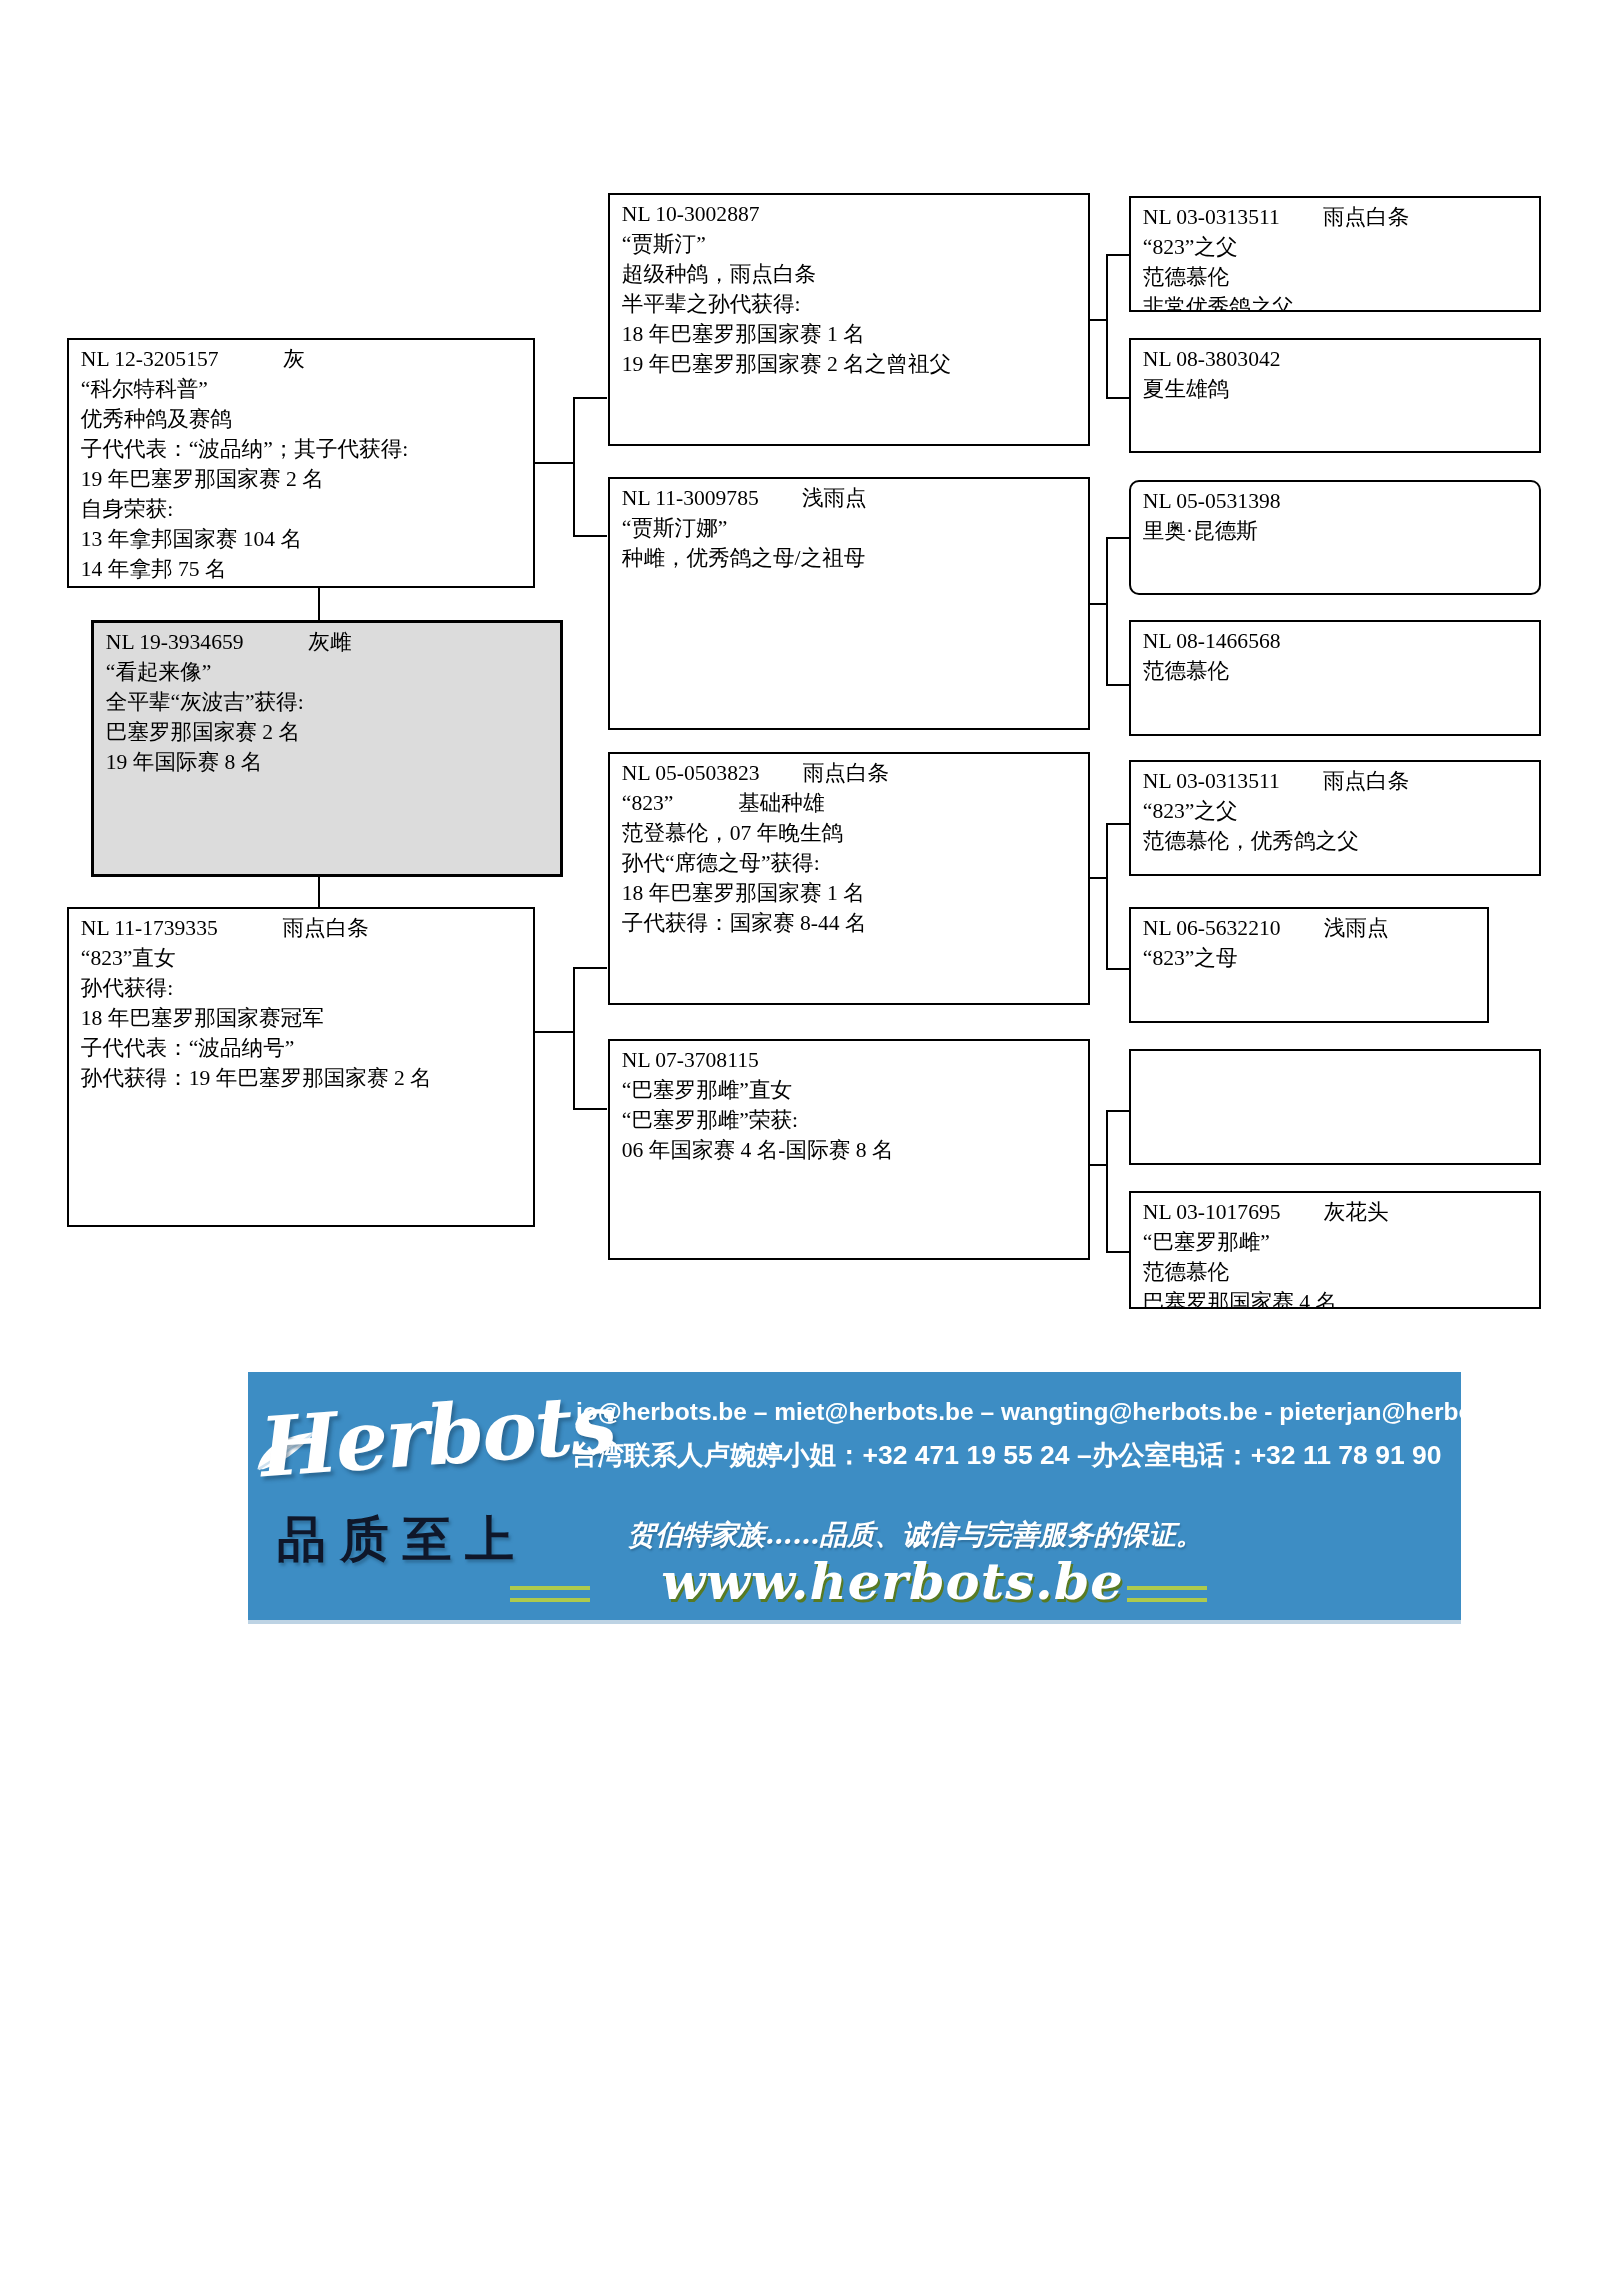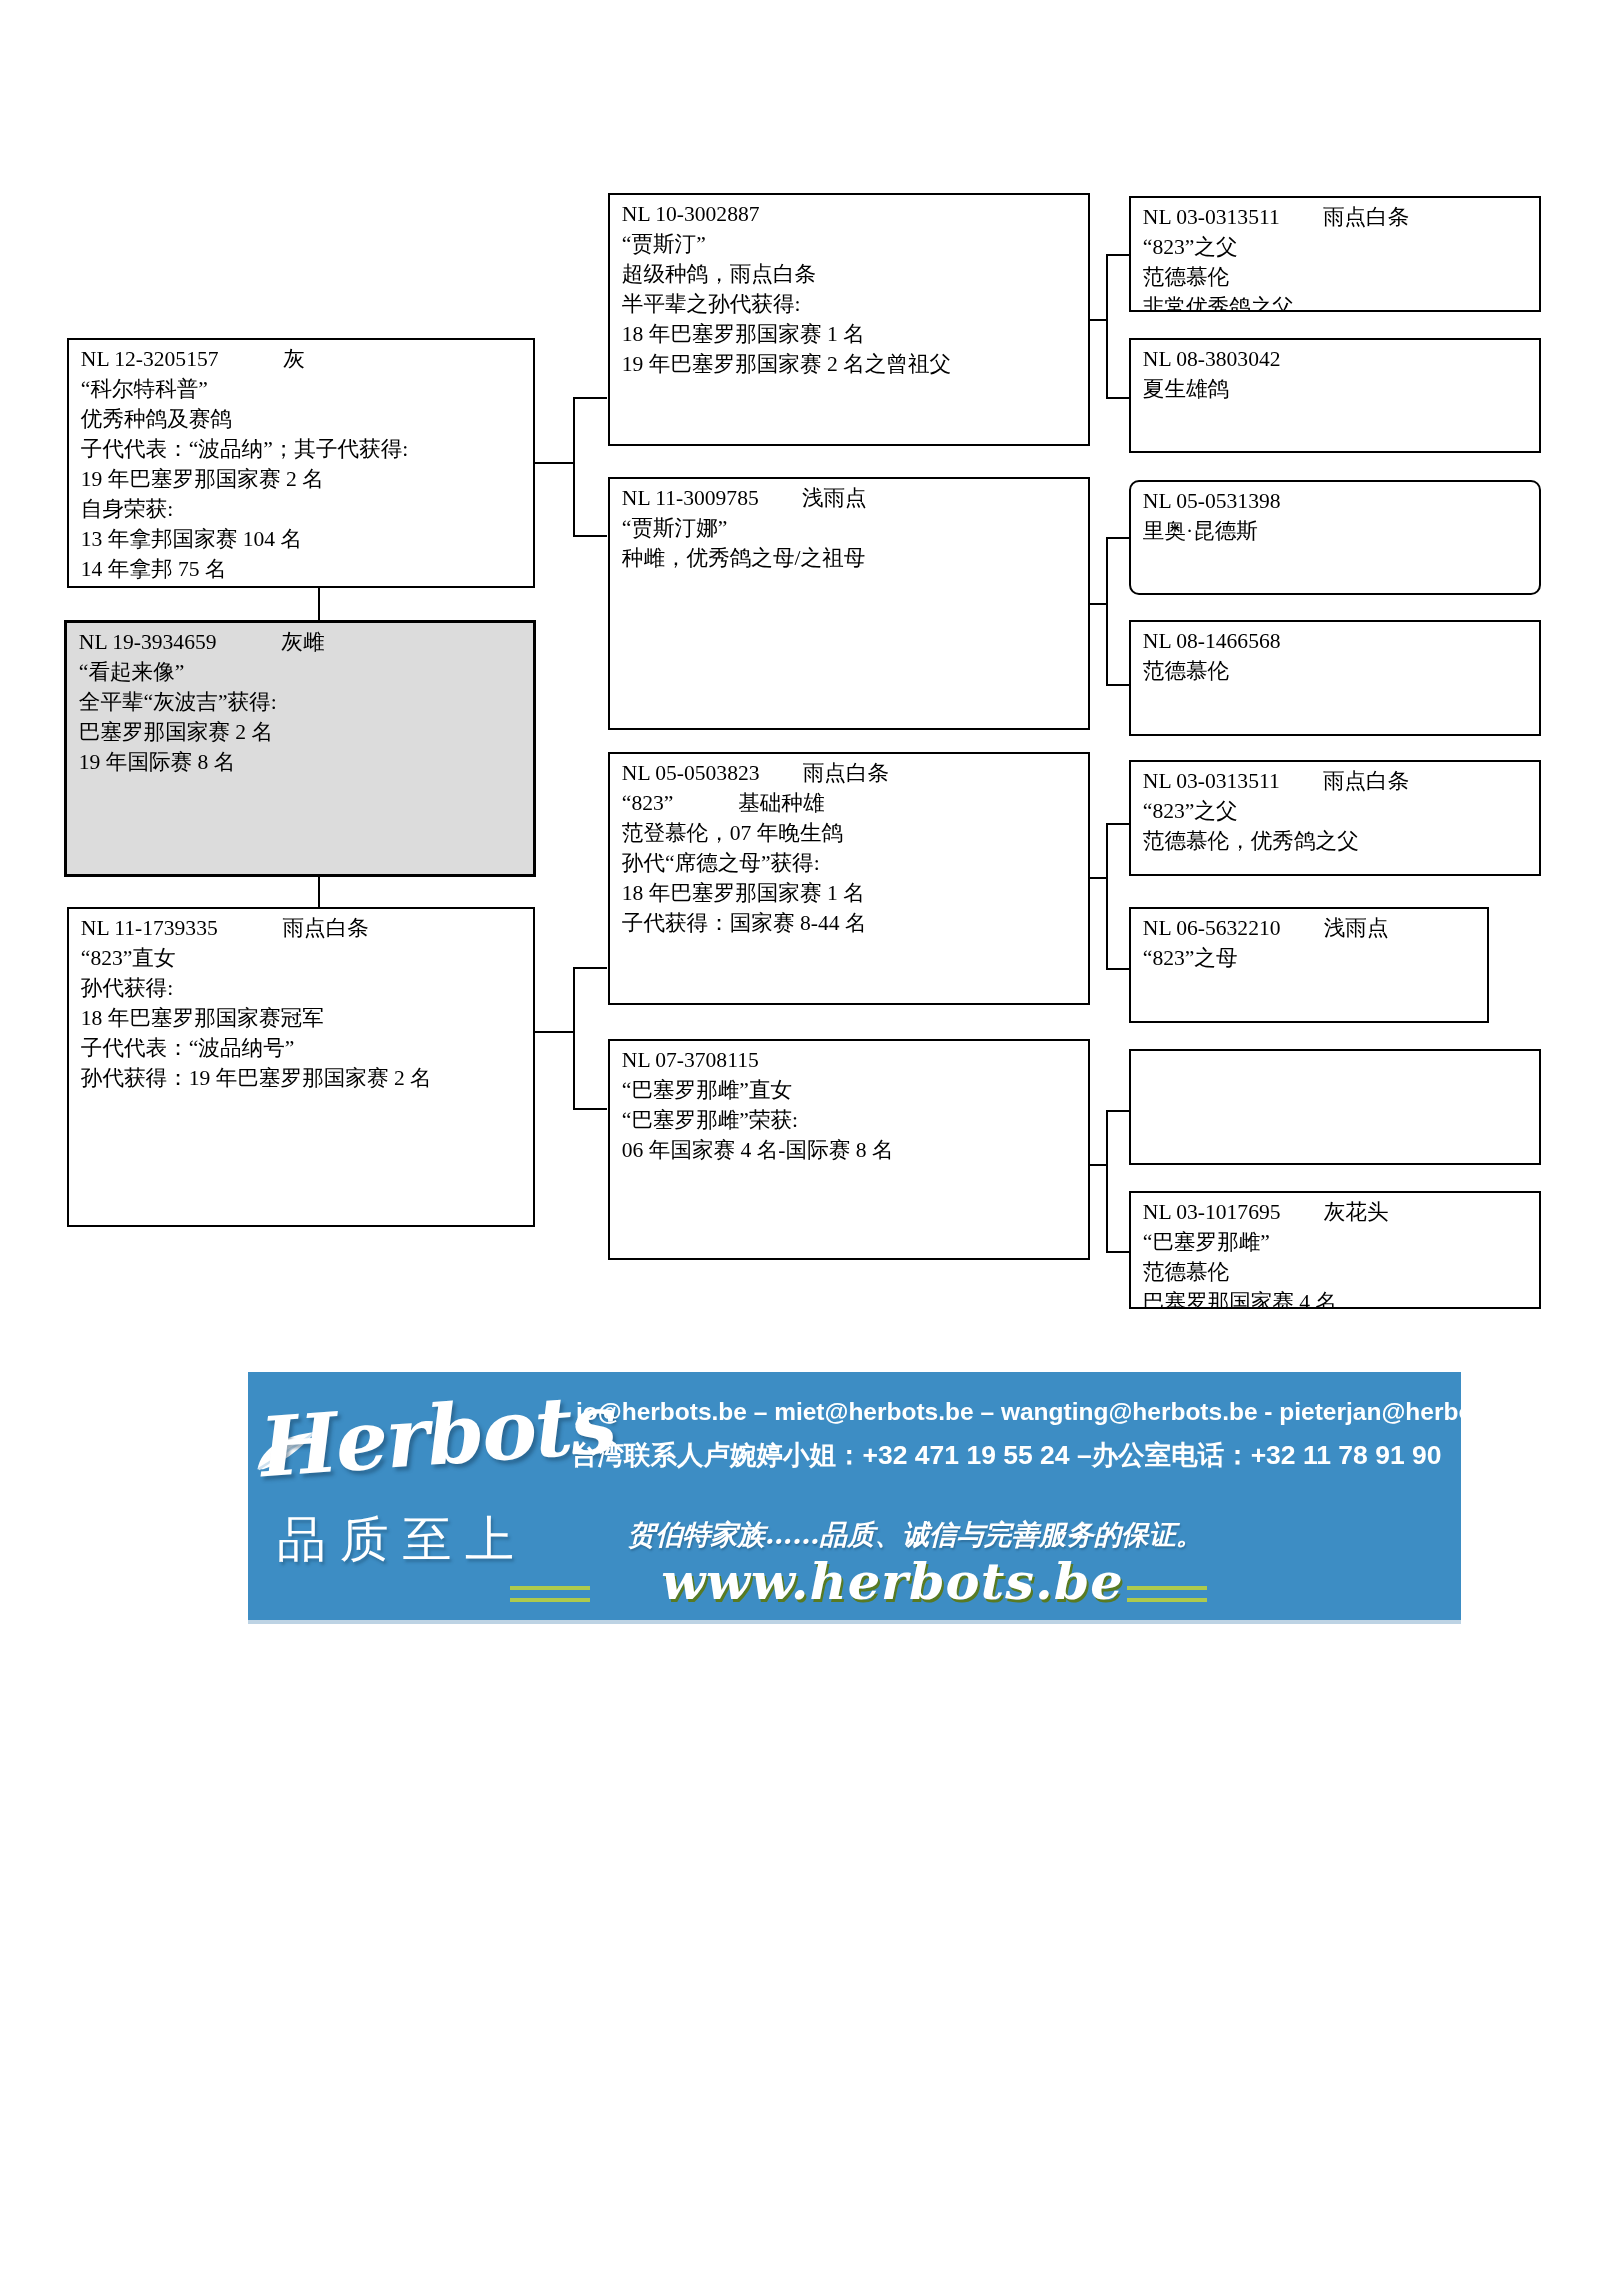--- a/index.html
+++ b/index.html
@@ -10,42 +10,42 @@
   }
   
   .pbox {
     position:absolute; box-sizing:border-box;
     border:2px solid #000; background:#fff;
     padding:3.9px 11.8px; font-size:21.6px; line-height:30px;
     overflow:hidden;
   }
   .pbox .box-line { white-space:pre-wrap; }
   .pbox.subject {
-    border:3.9px solid #000; background:#dcdcdc;
+    border:3.9px solid #000; background:#dcdcdc;margin-left:27px;
   }
   
   .hline,.vline { position:absolute; background:#000; }
   .hline { height:2px; }
   .vline { width:2px; }
   
   .banner {
     position:absolute; left:248px; top:1372px; width:1213px; height:252px;
     background:#3d8dc4; border-bottom:4.9px solid #bdd3e4; box-sizing:border-box;
     overflow:hidden;
   }
   .logo-wrap { position:absolute; left:11.8px; top:21.6px; width:343px; }
   .logo-text {
     font-family:"DejaVu Serif",serif; font-style:italic; font-weight:bold;
     font-size:82px; color:#fff; transform:rotate(-4deg); display:inline-block;
     text-shadow:2.9px 3.9px 3.9px rgba(20,60,90,.45); letter-spacing:-2px; line-height:1;
   }
   .feather { position:absolute; left:-7.8px; top:37px; width:71px; height:39px; transform:rotate(-12deg); }
   .logo-tagline {
     position:absolute; left:29px; top:135px; width:333px;
-    font-size:49px; font-weight:normal; color:#ffffff; letter-spacing:13.7px;
+    font-size:49px; font-weight:bold; color:#0f172a; letter-spacing:13.7px;
     font-family:"DejaVu Serif",serif; text-shadow:2px 2.9px 2.9px rgba(20,60,90,.35);
   }
   .b-emails {
     position:absolute; left:328px; top:25.5px; width:882px;
     font-family:"Liberation Sans",sans-serif; font-weight:bold;
     font-size:24.5px; color:#fff; white-space:nowrap;
   }
   .b-line2 {
     position:absolute; left:323px; top:65px; width:887px;
     font-family:"Liberation Sans",sans-serif; font-weight:bold;

